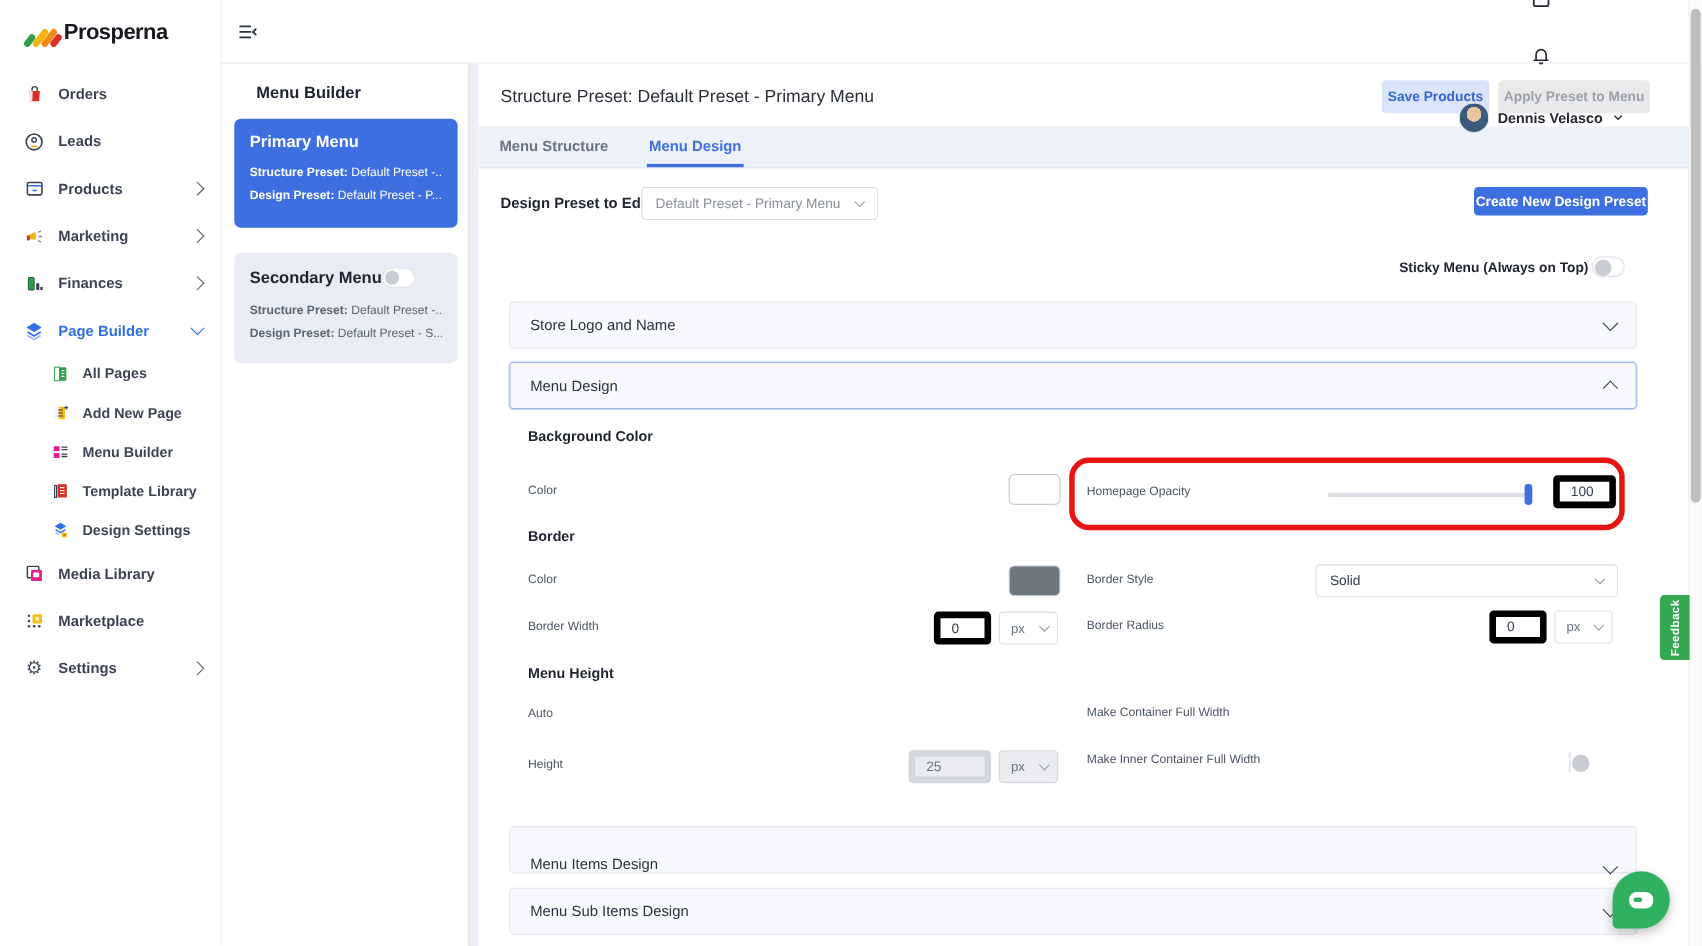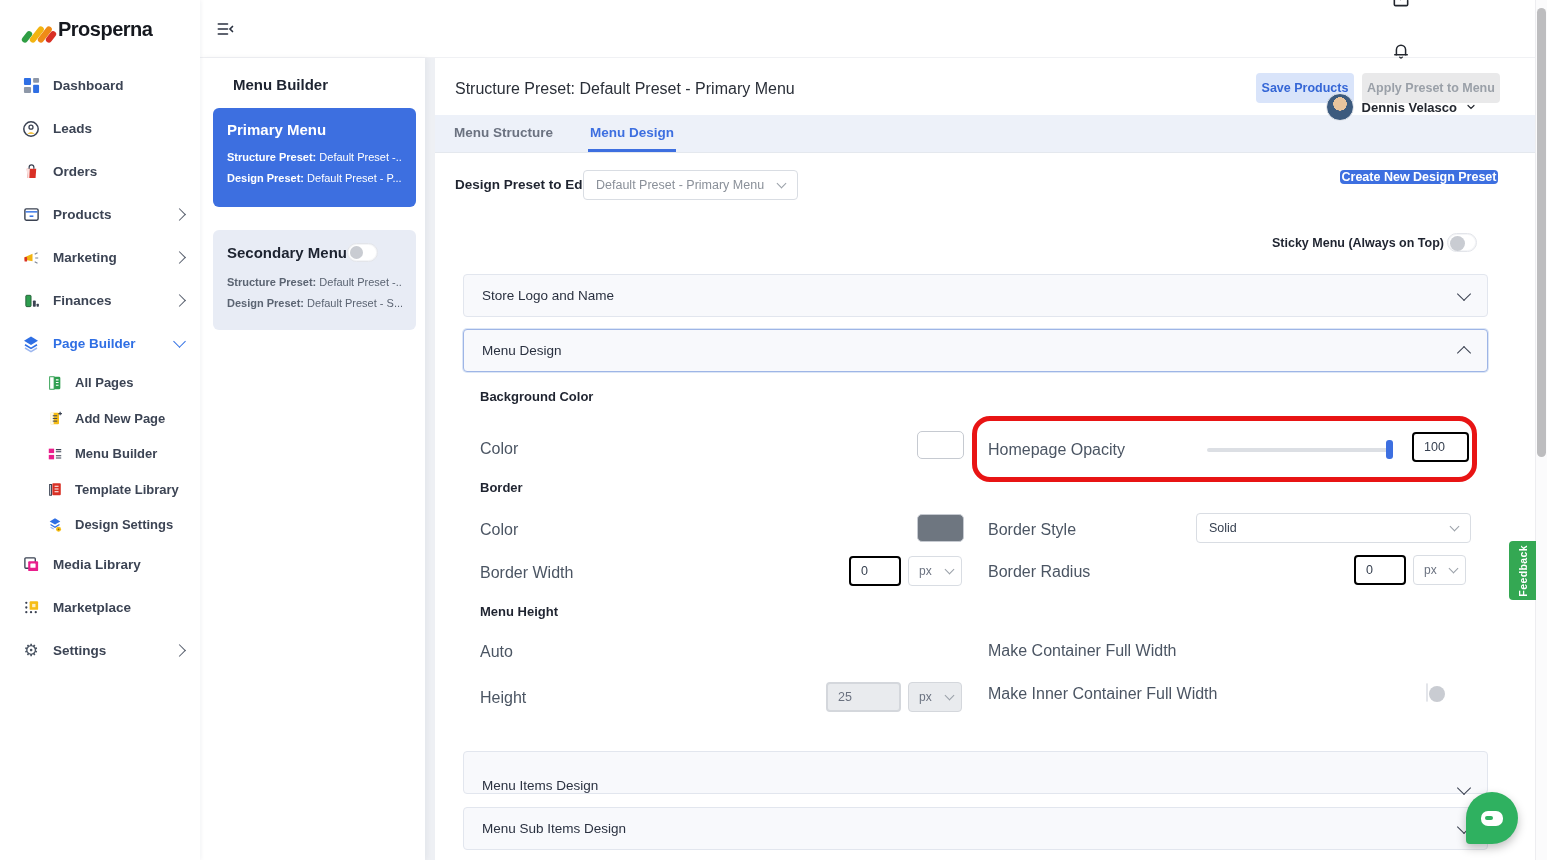--- a/index.html
+++ b/index.html
@@ -62,37 +62,37 @@
   .btn { display:flex; align-items:center; justify-content:center; border-radius:4px; font-size:12.5px; font-weight:600; cursor:pointer; }
   #btn-save { left:821px; top:15px; width:98px; height:30px; background:#d9e4fa; color:#3566d6; }
   #btn-apply { left:927px; top:15px; width:138px; height:30px; background:#e9e9ea; color:#9aa0a8; }
   #tabstrip { position:absolute; left:0; top:57px; width:100%; height:38px; background:#edf1f9; border-bottom:1px solid #e4e8ee; display:flex; align-items:stretch; padding-left:17px; gap:33px; }
   .tab { display:flex; align-items:center; font-size:13.5px; font-weight:700; color:#6b7280; cursor:pointer; border-bottom:3px solid transparent; padding:0 2px; }
   .tab.active { color:#3d6fe0; border-bottom-color:#3d6fe0; }
   #dp-label { position:absolute; left:20px; top:119px; font-size:13.5px; font-weight:800; color:#1f2430; }
   .selectbox { position:absolute; height:30px; border:1px solid #d9dde3; border-radius:4px; background:#fff; display:flex; align-items:center; padding:0 12px; font-size:12.5px; color:#8a9099; cursor:pointer; }
   .selectbox .sel-text { flex:1; white-space:nowrap; overflow:hidden; }
   #dp-select { left:148px; top:112px; width:215px; }
-  #btn-create { left:905px; top:112px; width:158px; height:14px; background:#3d6fe0; color:#fff; }
+  #btn-create { left:905px; top:112px; width:158px; height:26px; background:#3d6fe0; color:#fff; }
   #sticky-label { position:absolute; right:91px; top:178px; font-size:12.5px; font-weight:800; color:#1f2430; }
   #sticky-toggle { position:absolute; left:1012px; top:175px; }
 
   .acc { position:absolute; left:28px; width:1025px; height:43px; background:#f8f9fc; border:1px solid #e2e6ee; border-radius:4px; display:flex; align-items:center; justify-content:space-between; padding:0 18px; cursor:pointer; }
   .acc .acc-lbl { font-size:13.5px; color:#2a3140; }
   #acc-store { top:216px; }
   #acc-design { top:271px; border:1px solid #9eb5e6; box-shadow:0 0 0 1px #dce6f6; }
   #acc-items { top:693px;align-items:flex-end; }
   #acc-subitems { top:749px; }
   .chev-down { width:10px; height:10px; border-right:1.7px solid #3a4150; border-bottom:1.7px solid #3a4150; transform:rotate(45deg); margin-top:-4px; }
   .chev-up { width:10px; height:10px; border-right:1.7px solid #3a4150; border-bottom:1.7px solid #3a4150; transform:rotate(-135deg); margin-top:4px; }
 
-  .fld-label { position:absolute; font-size:16px; color:#4b5563; }
+  .fld-label { position:absolute; font-size:11px; color:#4b5563; }
   .sec-head { position:absolute; font-size:13px; font-weight:800; color:#1f2430; }
   .swatch { position:absolute; width:47px; height:28px; border:1px solid #c6cad1; border-radius:5px; cursor:pointer; }
-  .num-input { position:absolute; height:30px; border:2px solid #000000; border-radius:4px; background:#fff; font-family:"Liberation Sans",sans-serif; font-size:12.5px; color:#374151; text-align:left; padding:0 10px; }
+  .num-input { position:absolute; height:30px; border:6px solid #000000; border-radius:4px; background:#fff; font-family:"Liberation Sans",sans-serif; font-size:12.5px; color:#374151; text-align:left; padding:0 10px; }
   .num-input:disabled, .num-input.disabled { background:#e9ebee; border-color:#d4d7dc; color:#6b7280; }
   .unitbox { position:absolute; height:30px; border:1px solid #d9dde3; border-radius:4px; background:#fff; display:flex; align-items:center; justify-content:space-between; padding:0 8px 0 10px; font-size:12px; color:#6b7280; cursor:pointer; }
   .unitbox.disabled { background:#e9ebee; border-color:#d4d7dc; }
   .chev-xs { width:7px; height:7px; border-right:1.4px solid #9aa0a8; border-bottom:1.4px solid #9aa0a8; transform:rotate(45deg); margin-top:-3px; }
 
   #red-ring { position:absolute; left:537px; top:358px; width:505px; height:66px; border:5px solid #e81414; border-radius:18px; pointer-events:none; z-index:8; }
   #ho-slider { position:absolute; left:772px; top:388px; width:184px; height:8px; cursor:pointer; }
   #ho-track { position:absolute; left:0; top:2px; width:100%; height:4px; border-radius:2px; background:#dcdfe4; }
   #ho-handle { position:absolute; right:-2px; top:-6px; width:7px; height:19px; border-radius:3px; background:#3d6fe0; }
 
@@ -115,47 +115,36 @@
       <span class="logo-bar" style="height:19px;background:#f2b411"></span>
       <span class="logo-bar" style="height:19px;background:#ef8b17"></span>
       <span class="logo-bar" style="height:13px;background:#d93025"></span>
     </span>
     <span class="logo-text">Prosperna</span>
   </div>
   <div id="nav">
     <div class="nav-item">
       <span class="icon18">
           <svg width="17" height="17" viewBox="0 0 18 18">
-            <rect x="1" y="1" width="7.5" height="7.5" rx="1" fill="#2f6fe4"></rect>
-            <rect x="10.7" y="1" width="6.3" height="5" rx="1" fill="#8e98a8"></rect>
-            <rect x="1" y="10.7" width="7.5" height="6.3" rx="1" fill="#8e98a8"></rect>
-            <rect x="10.7" y="8.2" width="6.3" height="8.8" rx="1" fill="#2f6fe4"></rect>
-          </svg>
-        </span>
-      <span class="lbl">Dashboard</span>
+            <path d="M4 6h10l-.7 10H4.7Z" fill="#d93025"></path>
+            <path d="M4 6h3.2l-.5 10H4.7Z" fill="#fff" opacity=".85"></path>
+            <path d="M6.5 6V4.4a2.5 2.5 0 0 1 5 0V6" fill="none" stroke="#3a4252" stroke-width="1.3"></path>
+          </svg>
+        </span>
+      <span class="lbl">Orders</span>
     </div>
     <div class="nav-item">
       <span class="icon18">
           <svg width="18" height="18" viewBox="0 0 18 18">
             <circle cx="9" cy="9" r="7.2" fill="none" stroke="#3a4252" stroke-width="1.5"></circle>
             <circle cx="9" cy="7.2" r="2" fill="none" stroke="#3a4252" stroke-width="1.3"></circle>
             <path d="M5.2 13.8a5.2 5.2 0 0 1 7.6 0z" fill="#f2b411"></path>
           </svg>
         </span>
       <span class="lbl">Leads</span>
-    </div>
-    <div class="nav-item">
-      <span class="icon18">
-          <svg width="17" height="17" viewBox="0 0 18 18">
-            <path d="M4 6h10l-.7 10H4.7Z" fill="#d93025"></path>
-            <path d="M4 6h3.2l-.5 10H4.7Z" fill="#fff" opacity=".85"></path>
-            <path d="M6.5 6V4.4a2.5 2.5 0 0 1 5 0V6" fill="none" stroke="#3a4252" stroke-width="1.3"></path>
-          </svg>
-        </span>
-      <span class="lbl">Orders</span>
     </div>
     <div class="nav-item">
       <span class="icon18">
           <svg width="17" height="17" viewBox="0 0 18 18">
             <rect x="2" y="3" width="14" height="12" rx="1.5" fill="none" stroke="#3a4252" stroke-width="1.5"></rect>
             <path d="M2.8 6.2h12.4" stroke="#2f6fe4" stroke-width="1.5"></path>
             <path d="M7 10.8h4" stroke="#2f6fe4" stroke-width="1.6"></path>
           </svg>
         </span>
       <span class="lbl">Products</span>

